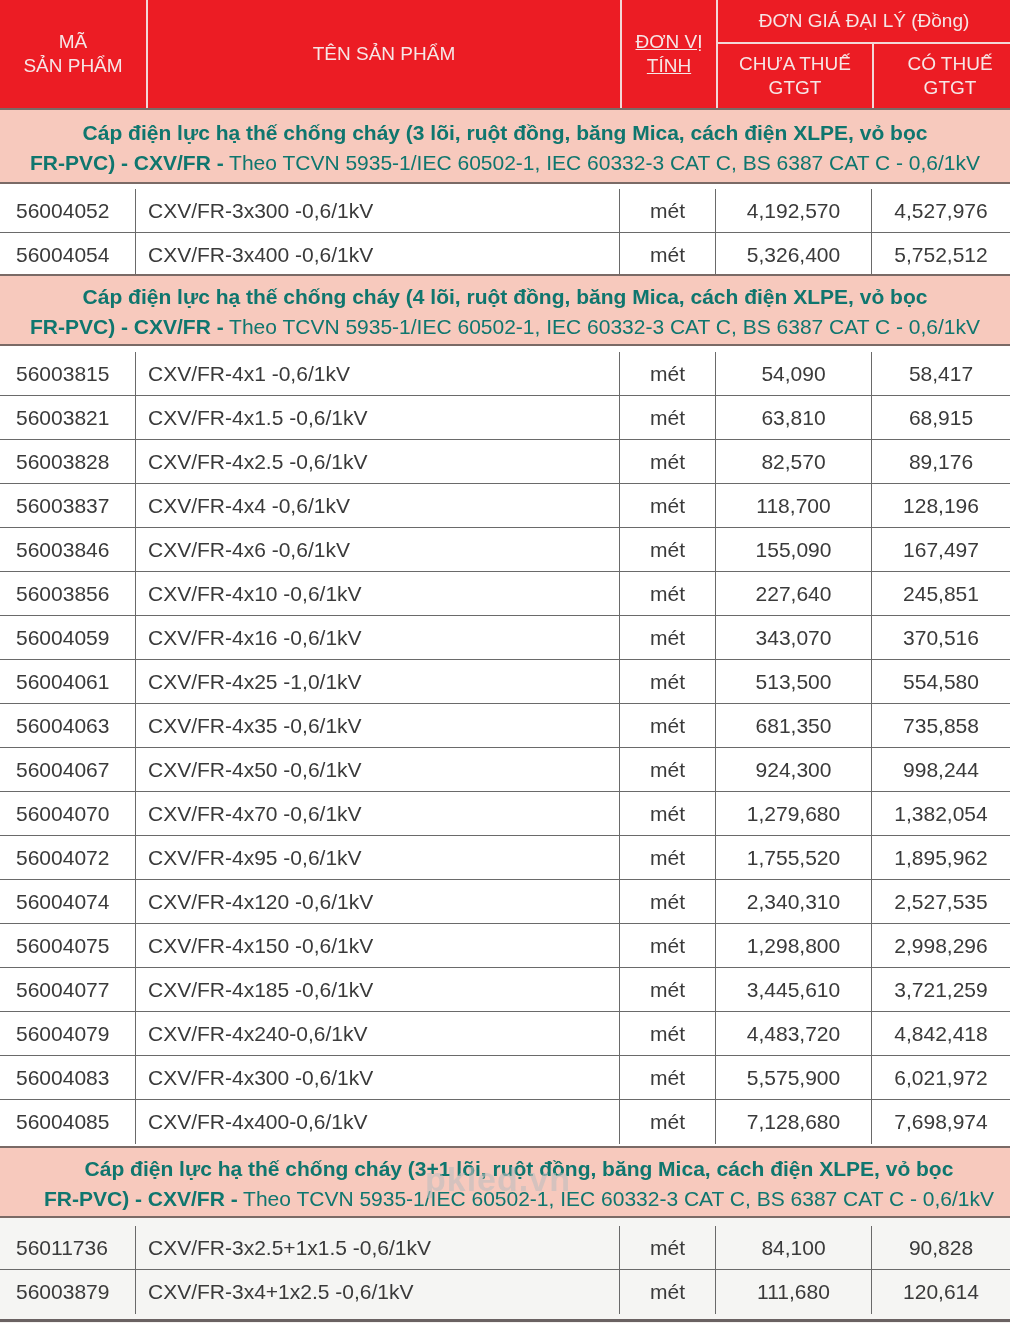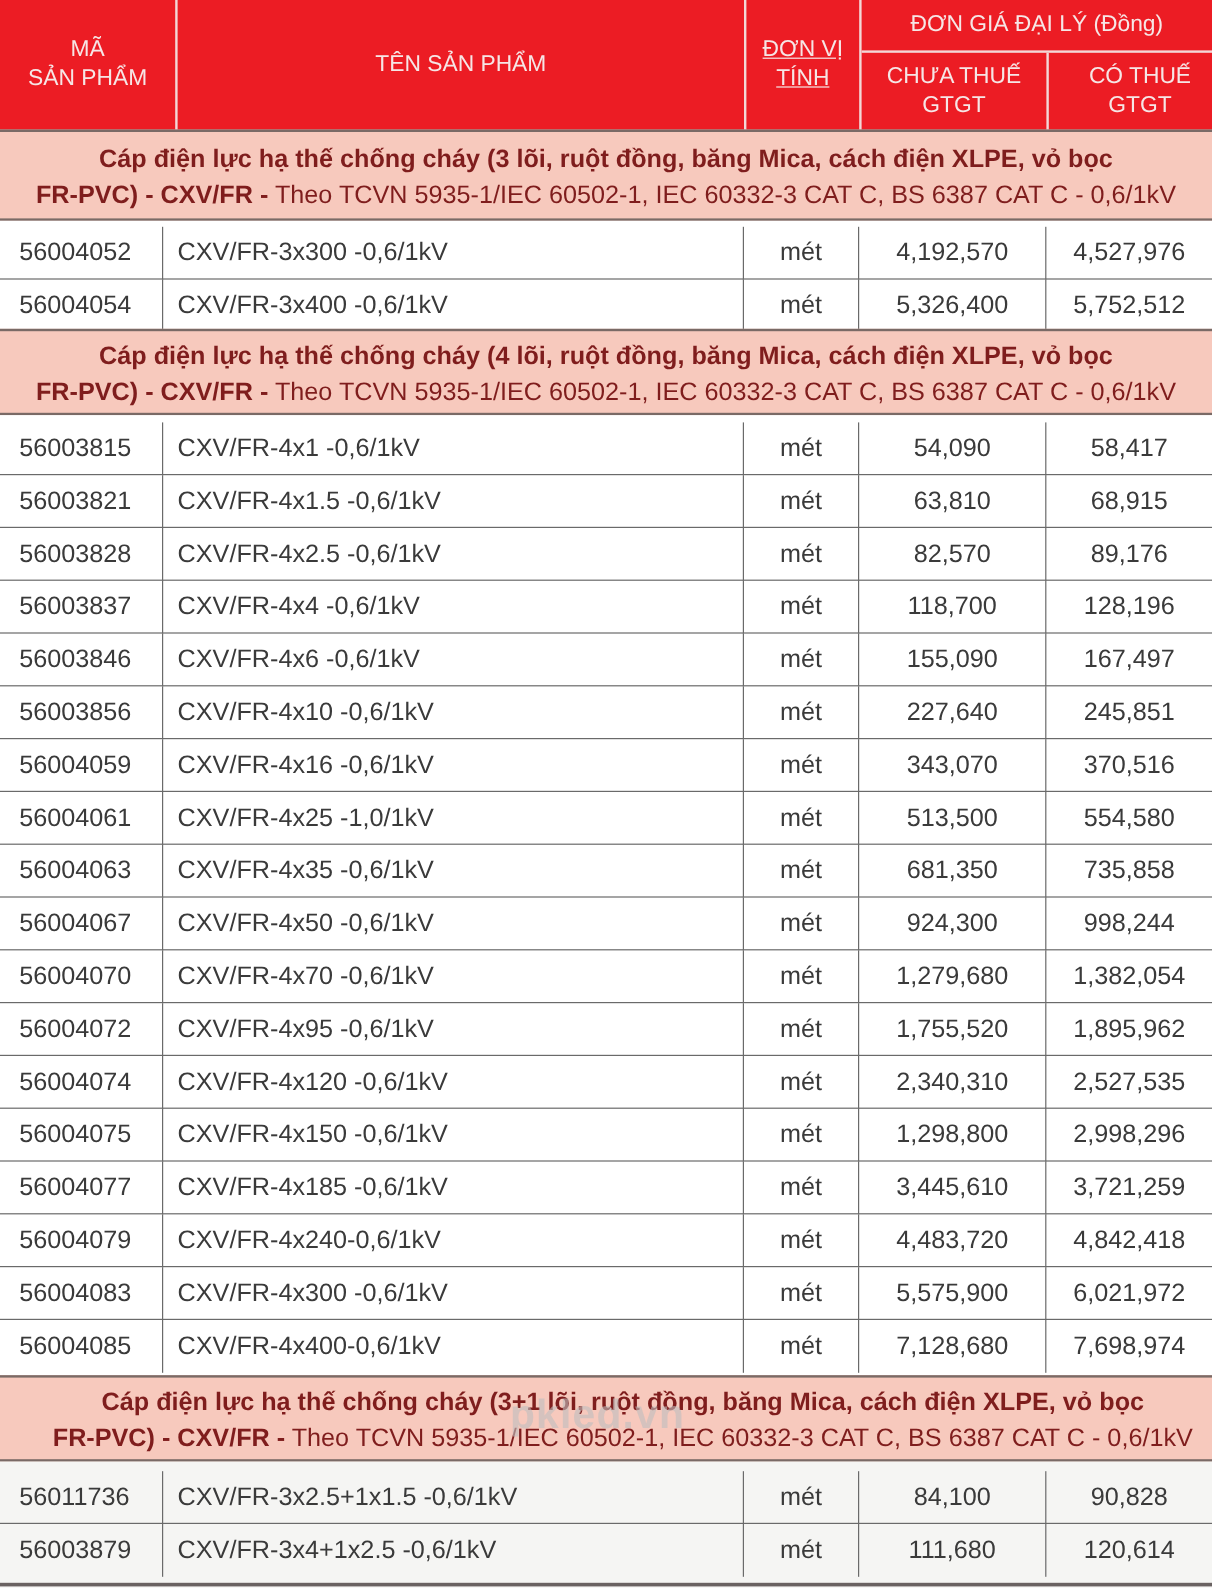--- a/index.html
+++ b/index.html
@@ -15,21 +15,21 @@
     background: #ec1c24; color: #f6e6e6;
     border-bottom: 2px solid #8a6a66;
   }
   .hdr .cell { position: absolute; display: flex; align-items: center; justify-content: center; text-align: center; font-size: 19px; line-height: 24px; }
   .hdr .vline { position: absolute; top: 0; width: 2px; background: #f3d7d7; }
   .hdr .hline { position: absolute; height: 2px; background: #f3d7d7; }
 
   .section {
     position: absolute; left: 0; width: 1010px;
     background: #f7c9bd;
-    color: #7f1d1d;
+    color: #0f766e;
     text-align: center;
     font-size: 21px; line-height: 30px;
     border-top: 2px solid #7a6a66;
     border-bottom: 2px solid #7a6a66;
     box-sizing: border-box;
   }
   .section .l1 { font-weight: bold; }
   .section .bold { font-weight: bold; }
 
   .row { position: absolute; left: 0; width: 1010px; height: 44px; box-sizing: border-box; border-bottom: 1px solid #6a6a6a; font-size: 21px; color: #3a3a3a; }

